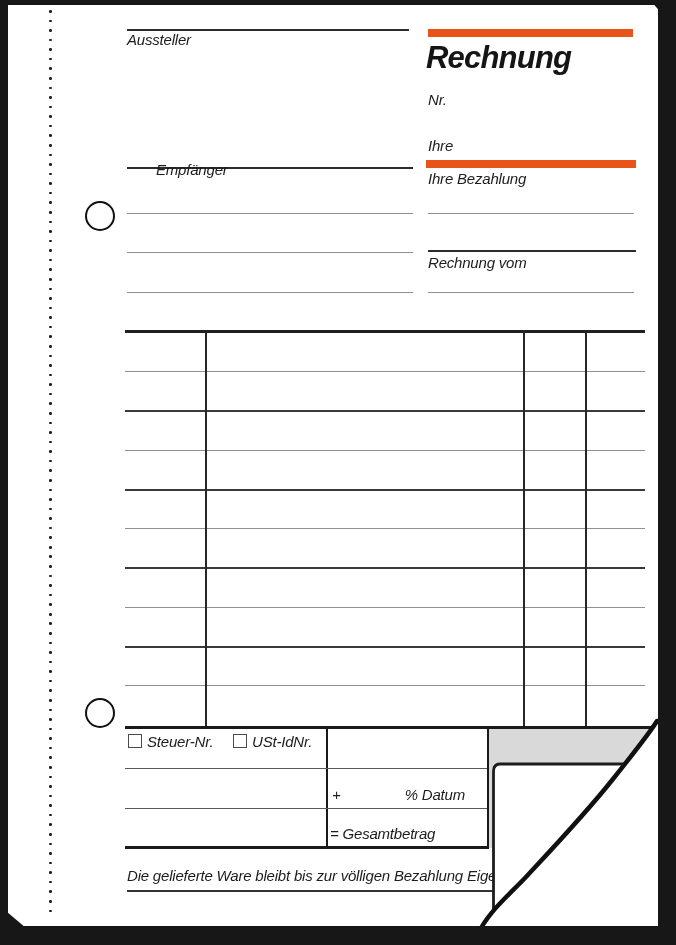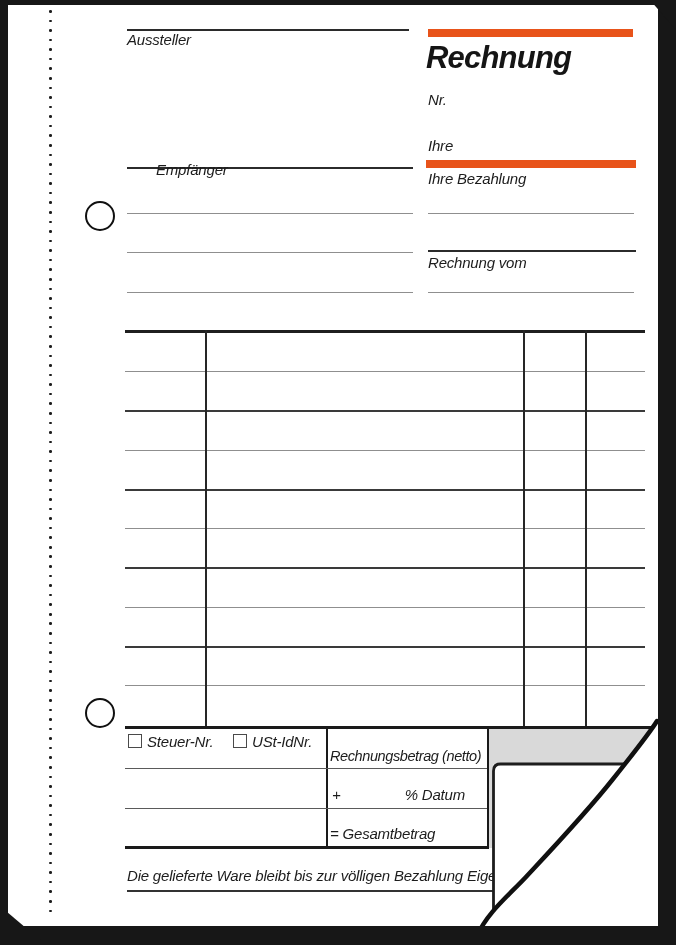--- a/index.html
+++ b/index.html
@@ -195,21 +195,20 @@
   <div class="vline content" style="left:487px; top:729px; width:1.6px; height:119px; background:#1a1a1a;"></div>
   <div class="gline content" style="left:125px; top:768px; width:362px; height:1.4px; background:#5a5a5a;"></div>
   <div class="gline content" style="left:125px; top:808px; width:362px; height:1.4px; background:#5a5a5a;"></div>
   <div class="dline content" style="left:125px; top:846px; width:364px; height:2.6px; background:#1a1a1a;"></div>
 
   <div class="checkbox content" style="left:128px; top:734px;"></div>
   <div class="lbl content" style="left:147px; top:733px;">Steuer-Nr.</div>
   <div class="checkbox content" style="left:233px; top:734px;"></div>
   <div class="lbl content" style="left:252px; top:733px;">USt-IdNr.</div>
 
-  <div class="lbl content" style="left:330px; top:747px; font-size:14.5px; letter-spacing:-0.4px;">Rechnungsbetrag (netto)</div>
   <div class="lbl content" style="left:332px; top:786px;">+</div>
   <div class="lbl content" style="left:360px; top:786px; width:105px; text-align:right;">% Datum</div>
   <div class="lbl content" style="left:330px; top:825px;">= Gesamtbetrag</div>
 
   <div class="lbl content" style="left:127px; top:867px;">Die gelieferte Ware bleibt bis zur völligen Bezahlung Eigentu</div>
   <div class="dline content" style="left:127px; top:890px; width:367px; height:1.6px; background:#333;"></div>
 
   <svg id="curl-svg" width="676" height="945" viewBox="0 0 676 945">
 
     <rect x="493.5" y="764" width="164.5" height="163" fill="#ffffff"></rect>

